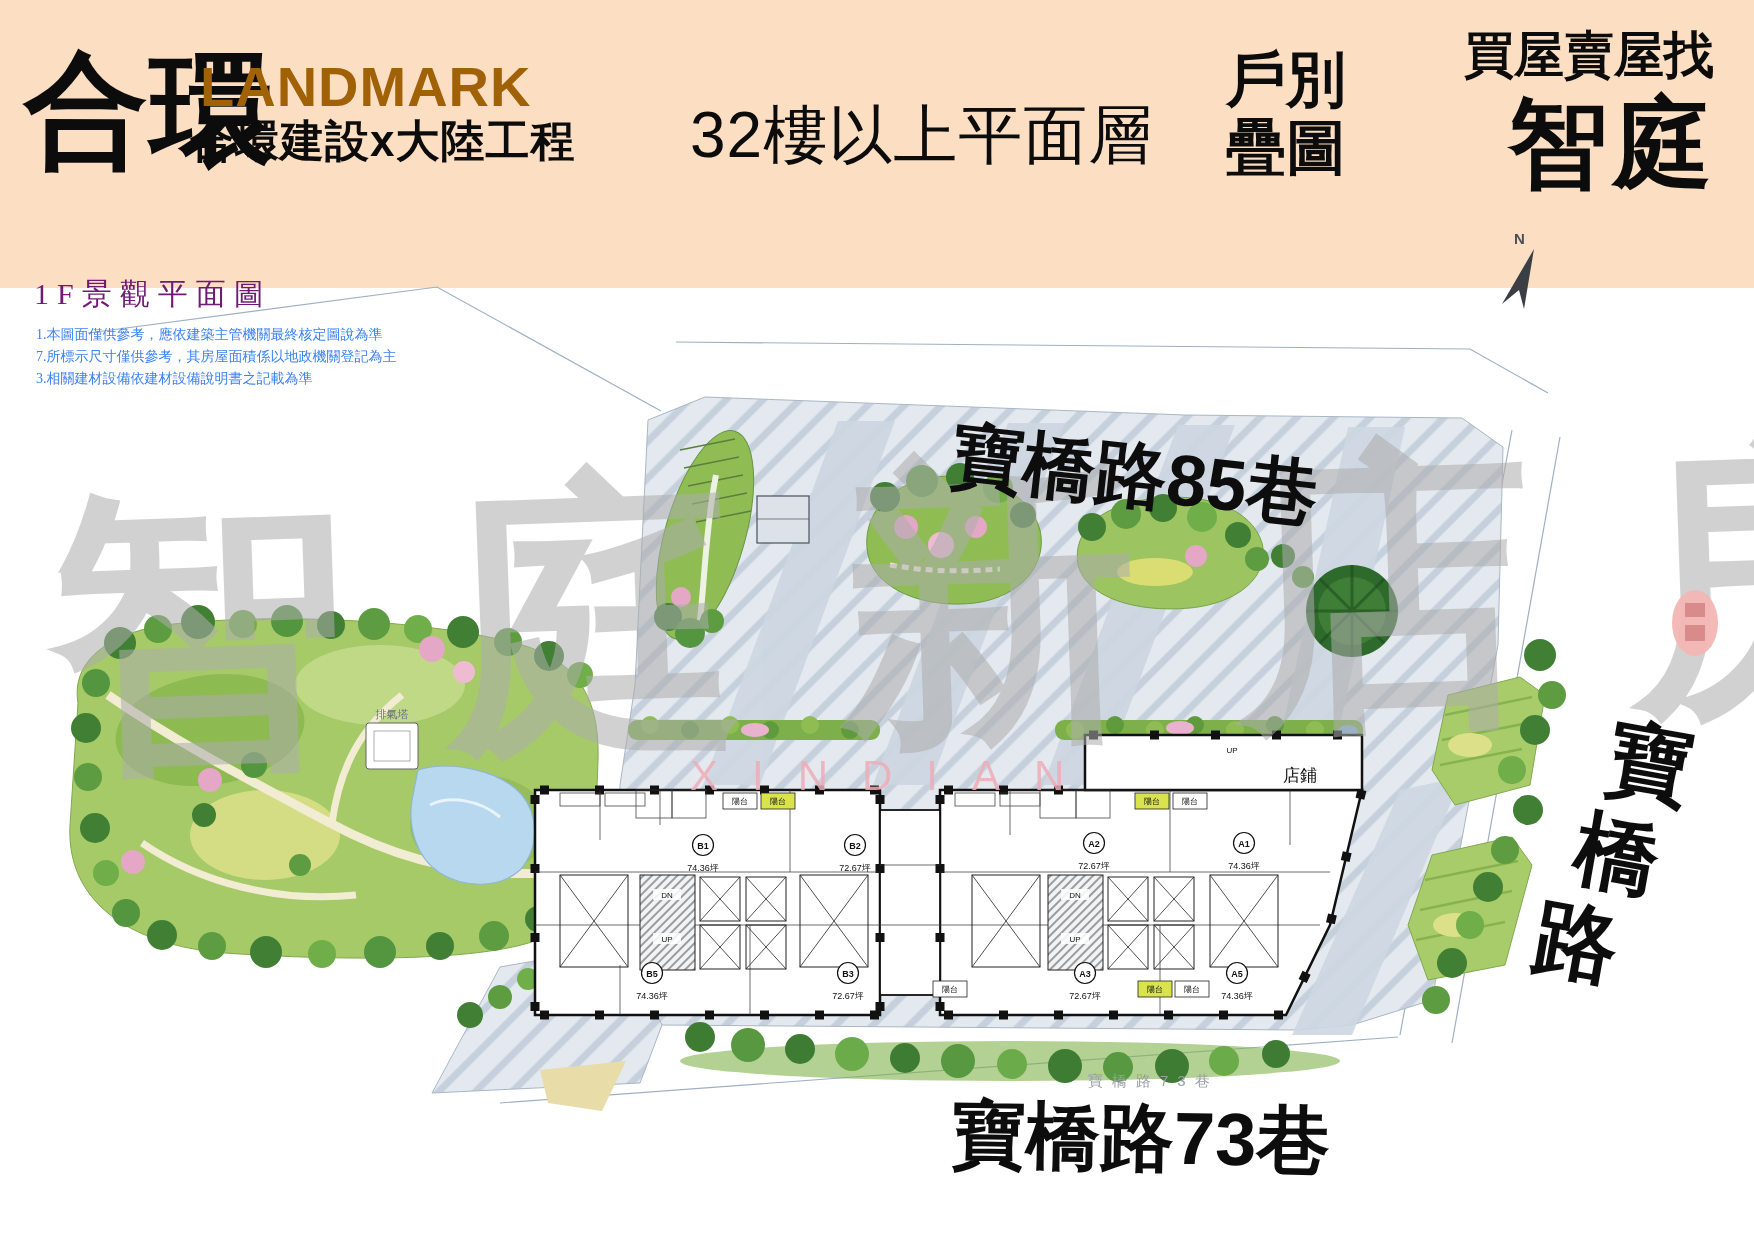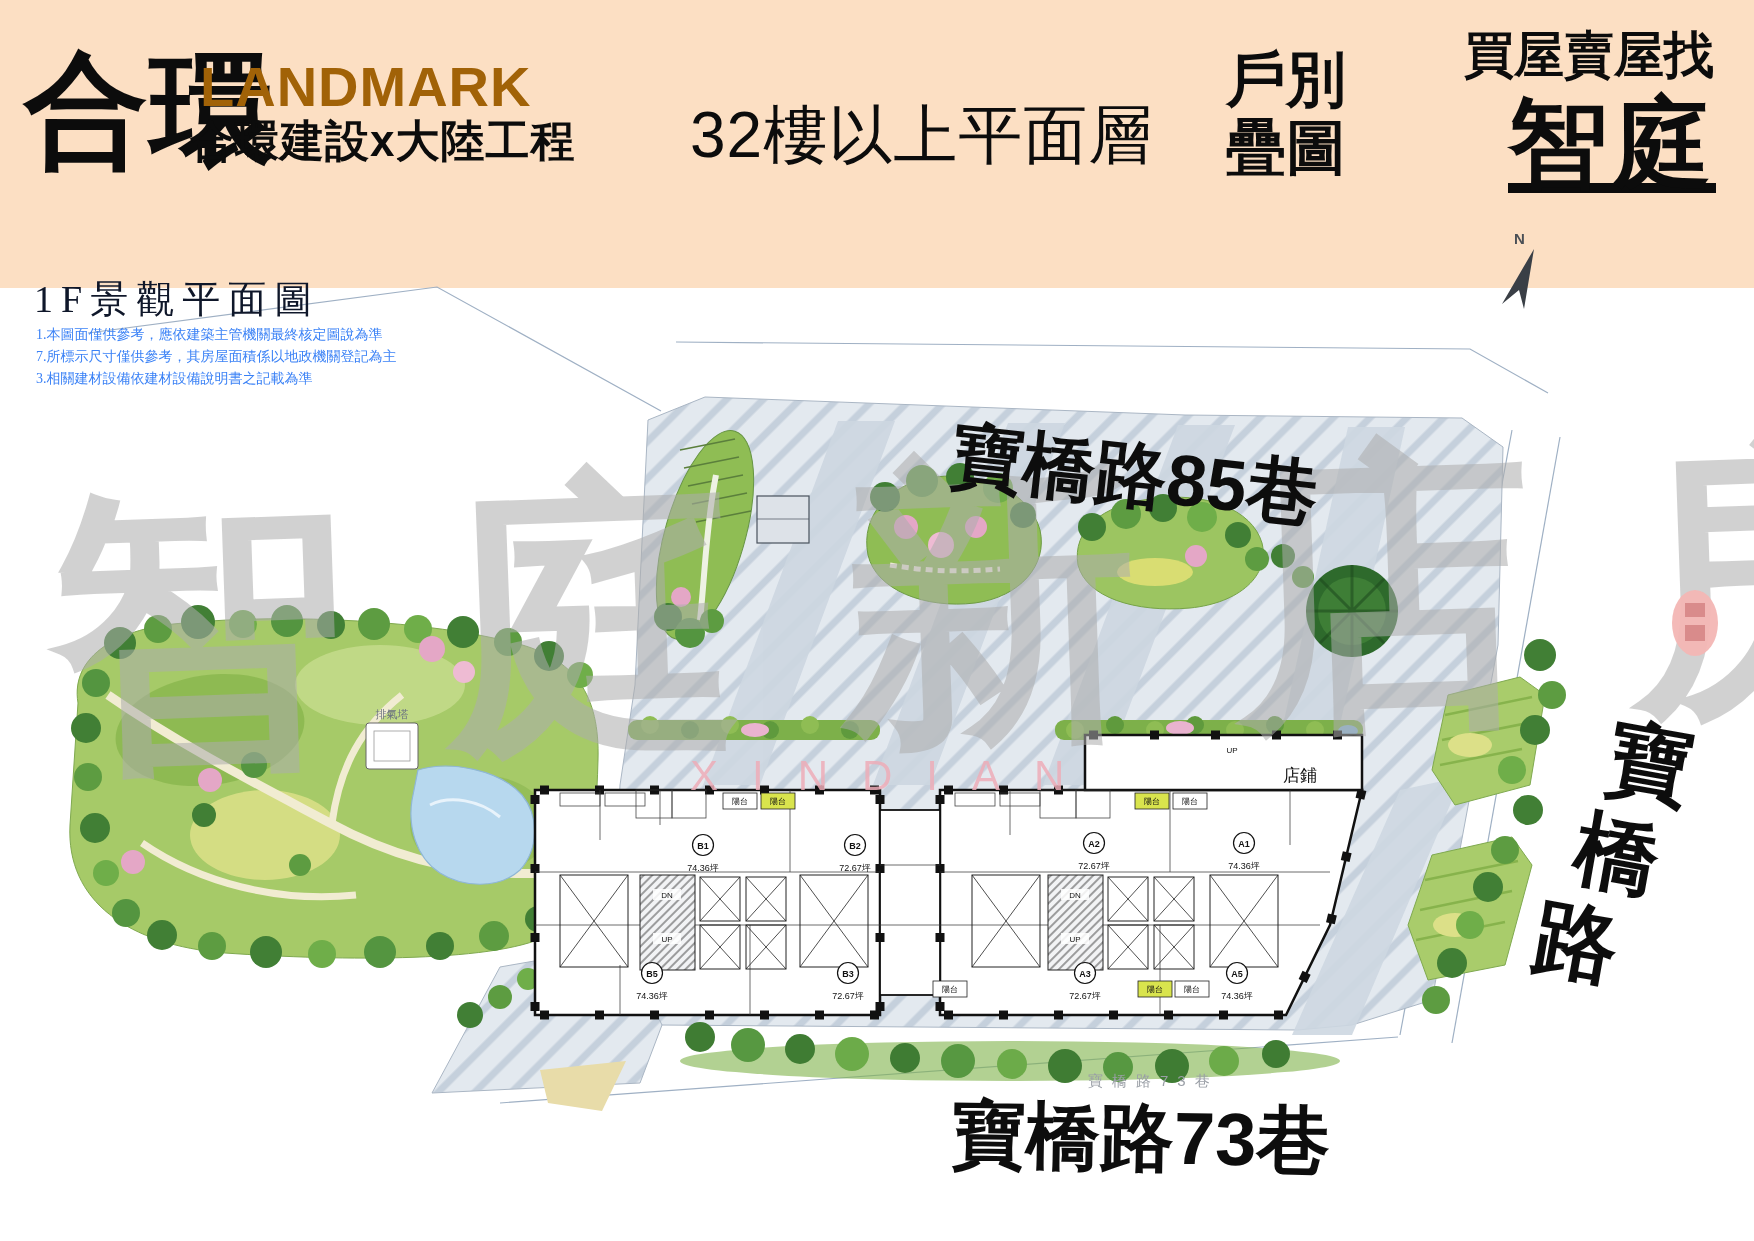--- a/index.html
+++ b/index.html
@@ -7,24 +7,24 @@
        font-family:"Liberation Sans","DejaVu Sans",sans-serif;color:#0c0c0c;}
   .abs{position:absolute;}
   
   #header{left:0;top:0;width:1754px;height:288px;background:#fcdfc3;}
   .brand-name{left:24px;top:48px;font-size:124px;font-weight:900;line-height:1;letter-spacing:2px;}
   .brand-sub{left:200px;top:54px;font-size:56px;font-weight:700;color:#a16207;letter-spacing:1px;}
   .brand-co{left:190px;top:112px;font-size:44px;font-weight:700;letter-spacing:1px;}
   .main-title{left:690px;top:92px;font-size:64px;font-weight:400;letter-spacing:1px;}
   .stack{left:1226px;top:46px;line-height:68px;font-size:60px;font-weight:900;text-align:left;}
   .agency-tag{left:1464px;top:22px;font-size:50px;font-weight:900;}
-  .agency-name{left:1508px;top:78px;font-size:100px;font-weight:900;letter-spacing:4px;text-decoration:underline;}
+  .agency-name{left:1508px;top:78px;font-size:100px;font-weight:900;letter-spacing:4px;}
   .agency-phone{left:1486px;top:186px;font-size:42px;font-weight:700;letter-spacing:1px;}
   
-  .sec-title{left:34px;top:274px;font-size:38px;color:#0f172a;letter-spacing:8px;
+  .sec-title{left:34px;top:274px;font-size:30px;color:#701a75;letter-spacing:8px;
              font-family:"Liberation Serif","DejaVu Serif",serif;z-index:3;}
   .notes{left:36px;top:324px;font-size:14px;color:#3b82f6;line-height:22px;z-index:3;
          font-family:"Liberation Serif","DejaVu Serif",serif;}
   .street{font-weight:900;color:#0d0d0d;z-index:3;white-space:nowrap;}
   .street-top{left:952px;top:408px;font-size:72px;transform:rotate(6.2deg);transform-origin:left center;}
   .street-bottom{left:952px;top:1086px;font-size:74px;transform:rotate(1deg);transform-origin:left center;}
   .street-small{left:1088px;top:1072px;font-size:15px;color:#9a9fa6;letter-spacing:9px;z-index:2;}
   .v-char{position:absolute;font-size:84px;font-weight:900;color:#0d0d0d;z-index:3;transform:rotate(10deg);}
   #vchar-0{left:1608px;top:708px;}
   #vchar-1{left:1575px;top:798px;}

